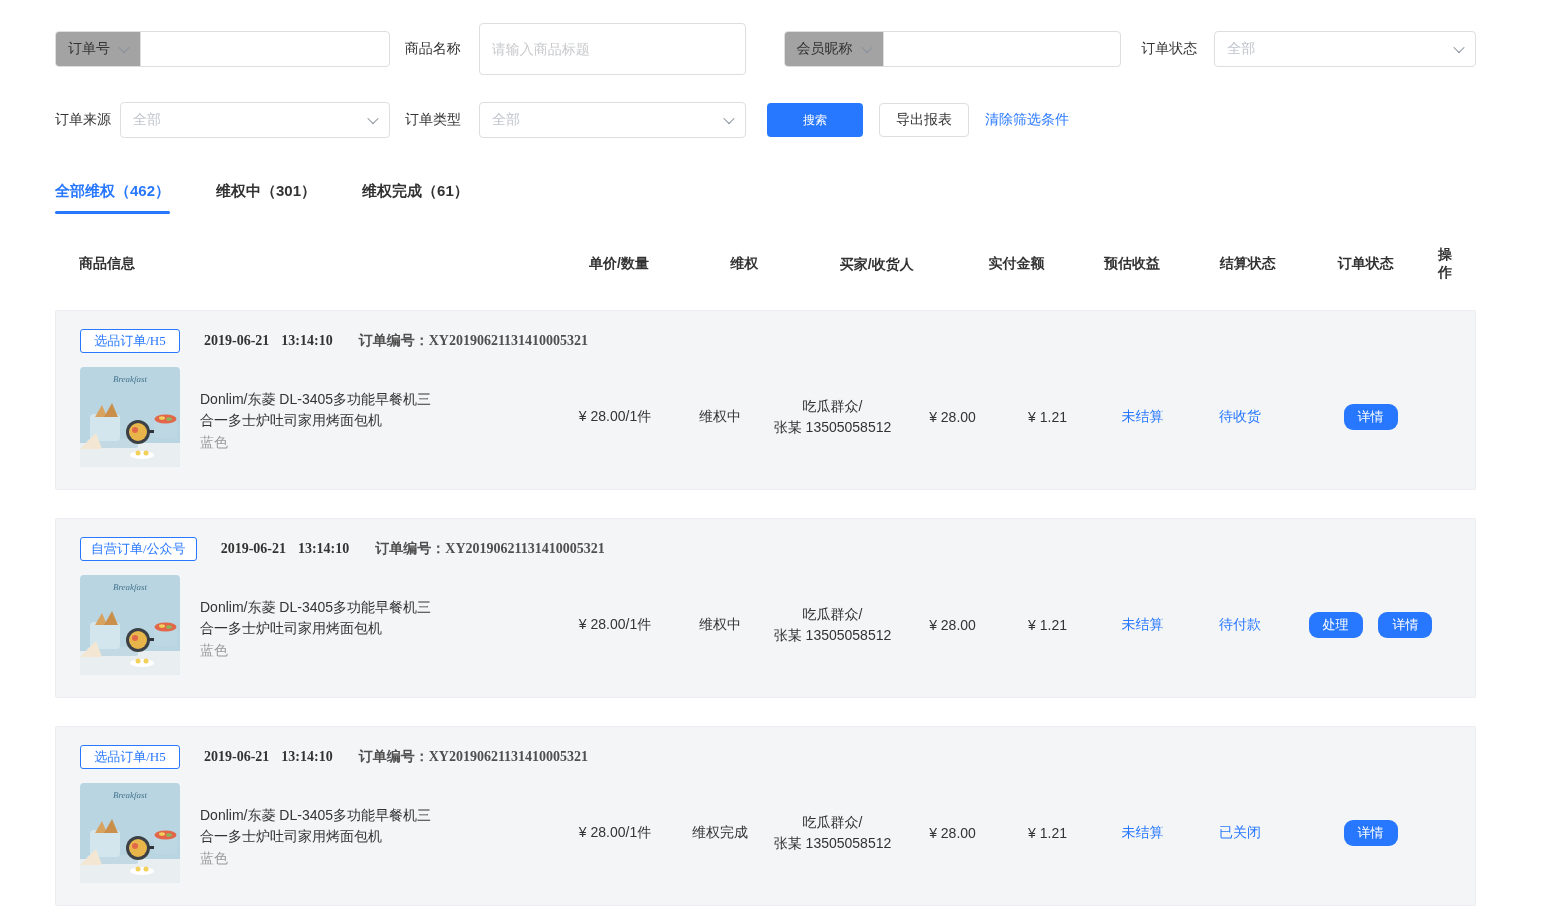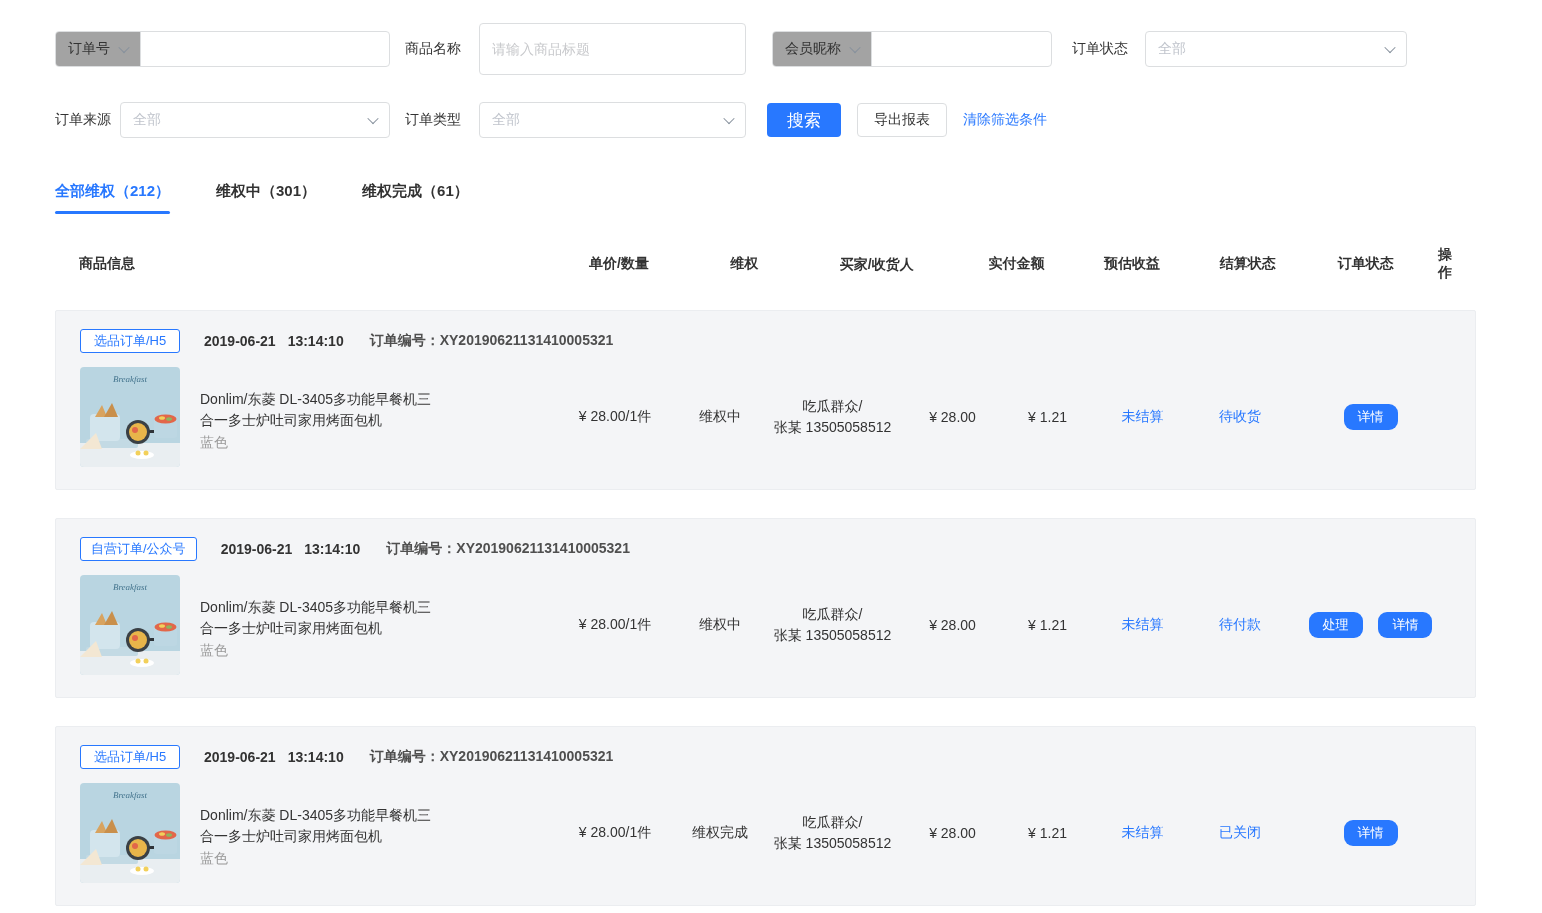--- a/index.html
+++ b/index.html
@@ -37,22 +37,22 @@
     height: 36px; border: 1px solid #dcdee0; border-radius: 4px;
     padding: 0 12px; background: #fff; color: #c0c4cc; cursor: pointer;
   }
   .chev {
     width: 8px; height: 8px; flex: 0 0 8px;
     border-right: 1.5px solid #86909c; border-bottom: 1.5px solid #86909c;
     transform: rotate(45deg) translate(-1px,-1px); display: inline-block;
   }
   .datebox { flex: 1; display: flex; align-items: center; padding-right: 12px; }
   .btn-primary {
-    height: 34px; padding: 0 20px; background: #2878ff; color: #fff; border: none;
-    border-radius: 4px; font-size: 17px; font-family: inherit; cursor: pointer;
+    height: 34px; padding: 0 36px; background: #2878ff; color: #fff; border: none;
+    border-radius: 4px; font-size: 12px; font-family: inherit; cursor: pointer;
   }
   .btn-plain {
     height: 34px; padding: 0 16px; background: #fff; color: #333;
     border: 1px solid #dcdee0; border-radius: 4px; font-size: 14px; font-family: inherit; cursor: pointer;
   }
   .link { color: #2878ff; cursor: pointer; white-space: nowrap; }
 
   
   .tabs { margin-top: 44px; display: flex; gap: 46px; }
   .tab { font-weight: 700; font-size: 15px; padding-bottom: 13px; position: relative; color: #333; cursor: pointer; }
@@ -73,21 +73,21 @@
   .c7 { width: 95px;  text-align: center; }
   .c8 { width: 100px; text-align: center; }
   .c9 { flex: 1; text-align: center; }
   .blue { color: #2878ff; }
 
   .card {
     margin-top: 28px; background: #f4f5f7; border: 1px solid #ebedf0; border-radius: 2px;
     padding: 18px 24px 22px;
   }
   .card:first-of-type { margin-top: 17px; }
-  .card-top { display: flex; align-items: center; }
+  .card-top { display: flex; align-items: center; font-family: Liberation Serif, serif; }
   .badge {
     display: inline-flex; align-items: center; justify-content: center;
     min-width: 100px; height: 24px; padding: 0 10px; background: #fff;
     border: 1px solid #2878ff; border-radius: 3px; color: #2878ff; font-size: 13px;
   }
   .order-date { margin-left: 24px; font-weight: 700; color: #333; }
   .order-date .time { margin-left: 12px; }
   .order-no { margin-left: 26px; color: #4f4f4f; font-weight: 700; }
   .card-body { display: flex; align-items: center; margin-top: 14px; justify-content: flex-end; }
   .product { display: flex; }
@@ -113,21 +113,21 @@
       <div class="seg">
         <span>订单号</span>
         <span class="chev"></span>
       </div>
       <input style="">
     </div>
 
     <span class="flabel" style="margin-left:15px">商品名称</span>
     <input class="tinput" style="width: 267px; margin-left: 18px;" placeholder="请输入商品标题">
 
-    <div class="compound" style="width:280px;margin-left:26px">
+    <div class="compound" style="width:338px;margin-left:38px">
       <div class="seg">
         <span>会员昵称</span>
         <span class="chev"></span>
       </div>
       <input style="">
     </div>
 
     <span class="flabel" style="margin-left:20px">订单状态</span>
     <div class="select" style="width:262px;margin-left:17px">
       <span>全部</span>
@@ -148,21 +148,21 @@
       <span class="chev"></span>
     </div>
 
 
     <button class="btn-primary" style="margin-left:21px">搜索</button>
     <button class="btn-plain" style="margin-left:16px">导出报表</button>
     <span class="link" style="margin-left:16px">清除筛选条件</span>
   </div>
 
   <div class="tabs">
-    <div class="tab active">全部维权（212）</div>
+    <div class="tab active">全部维权（462）</div>
     <div class="tab">维权中（301）</div>
     <div class="tab">维权完成（61）</div>
   </div>
 
   <div class="thead">
     <div class="c1">商品信息</div>
     <div class="c2">单价/数量</div>
     <div class="c3">维权</div>
     <div class="c4">买家/收货人</div>
     <div class="c5">实付金额</div>

